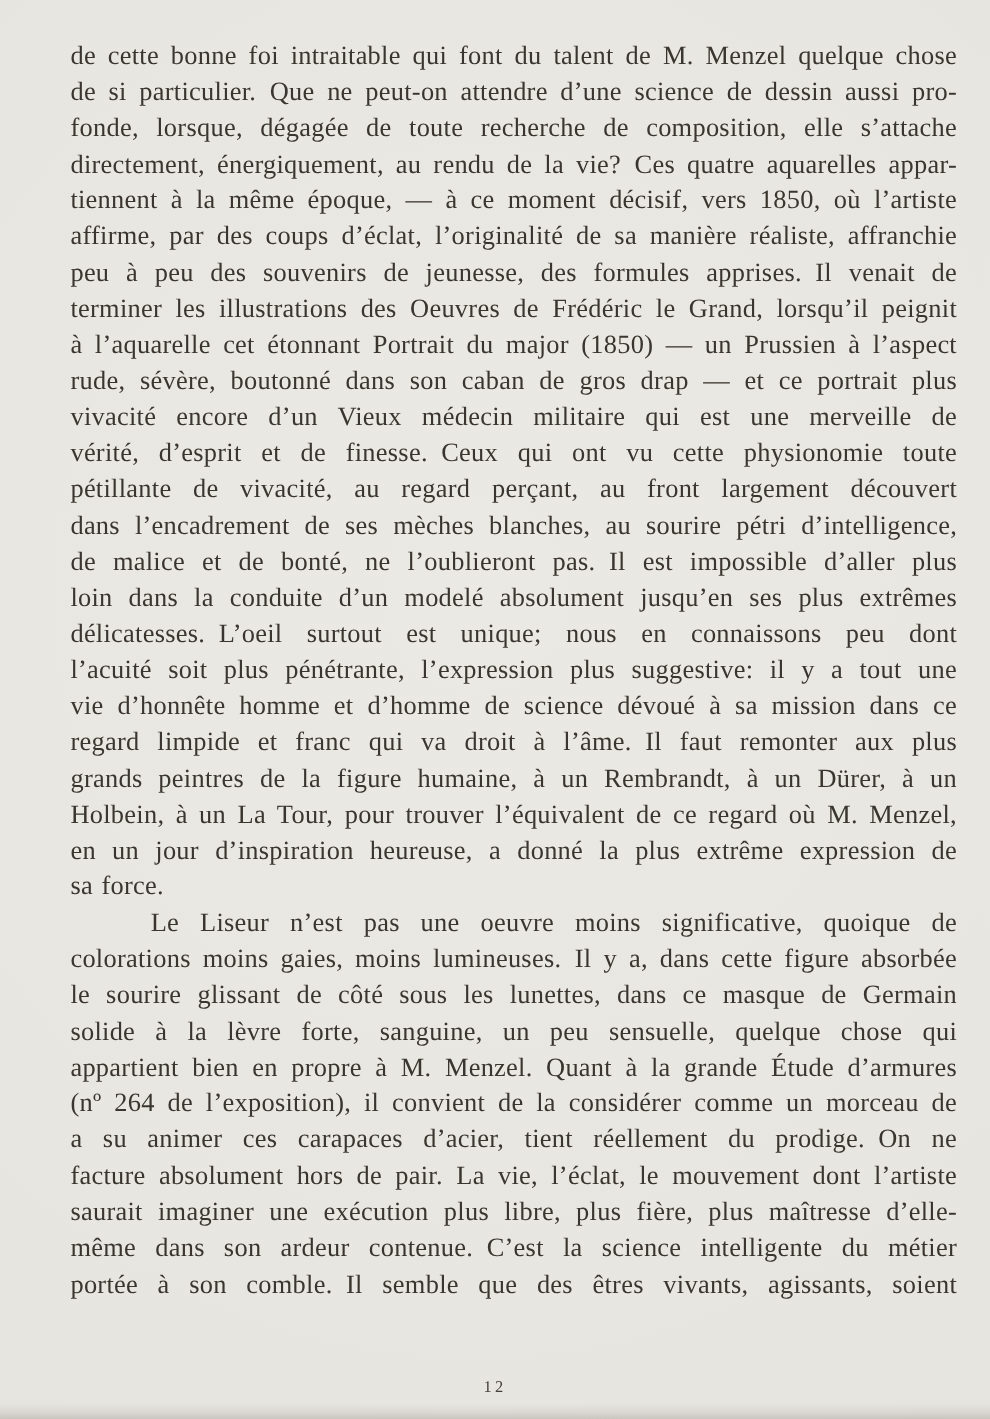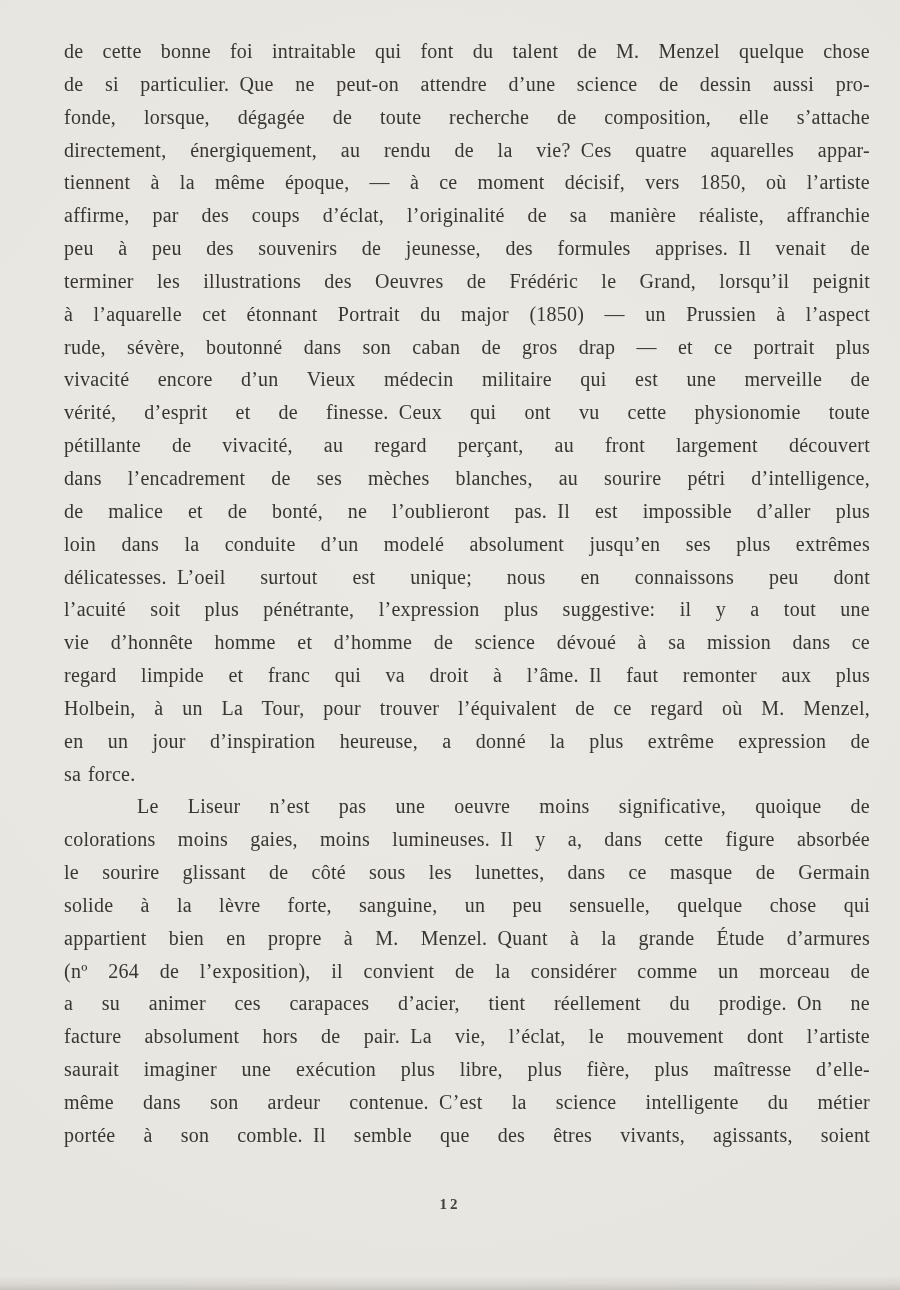--- a/index.html
+++ b/index.html
@@ -31,44 +31,44 @@
     position: absolute;
     left: 64px;
     top: 35px;
     width: 806px;
   }
   .paragraph {
     margin: 0;
   }
   .line {
     line-height: 32.85px;
-    font-size: 20px;
+    font-size: 24px;
     letter-spacing: 0.25px;
     word-spacing: 1.5px;
     text-align: justify;
     text-align-last: justify;
     white-space: normal;
     text-rendering: optimizeLegibility;
   }
   .line.last {
     text-align-last: left;
   }
   .line.indent {
     text-indent: 73px;
   }
   .it {
   }
   #folio {
     position: absolute;
     left: 0;
-    top: 1196px;
+    top: 1253px;
     width: 900px;
     text-align: center;
     font-size: 15px;
-    font-weight: bold;
+    font-weight: normal;
     letter-spacing: 3px;
     color: #45413a;
   }
 </style>
 </head>
 <body>
 
 <div id="scan-page">
   <div id="text-block">
       <div class="paragraph">
@@ -85,20 +85,21 @@
         <div class="line"><span>vivacité encore d’un </span><span class="it">Vieux médecin militaire</span><span> qui est une merveille de</span></div>
         <div class="line"><span>vérité, d’esprit et de finesse. Ceux qui ont vu cette physionomie toute</span></div>
         <div class="line"><span>pétillante de vivacité, au regard perçant, au front largement découvert</span></div>
         <div class="line"><span>dans l’encadrement de ses mèches blanches, au sourire pétri d’intelligence,</span></div>
         <div class="line"><span>de malice et de bonté, ne l’oublieront pas. Il est impossible d’aller plus</span></div>
         <div class="line"><span>loin dans la conduite d’un modelé absolument jusqu’en ses plus extrêmes</span></div>
         <div class="line"><span>délicatesses. L’oeil surtout est unique; nous en connaissons peu dont</span></div>
         <div class="line"><span>l’acuité soit plus pénétrante, l’expression plus suggestive: il y a tout une</span></div>
         <div class="line"><span>vie d’honnête homme et d’homme de science dévoué à sa mission dans ce</span></div>
         <div class="line"><span>regard limpide et franc qui va droit à l’âme. Il faut remonter aux plus</span></div>
+        <div class="line"><span>grands peintres de la figure humaine, à un Rembrandt, à un Dürer, à un</span></div>
         <div class="line"><span>Holbein, à un La Tour, pour trouver l’équivalent de ce regard où M. Menzel,</span></div>
         <div class="line"><span>en un jour d’inspiration heureuse, a donné la plus extrême expression de</span></div>
         <div class="line last"><span>sa force.</span></div>
       </div>
       <div class="paragraph">
         <div class="line indent"><span>Le </span><span class="it">Liseur</span><span> n’est pas une oeuvre moins significative, quoique de</span></div>
         <div class="line"><span>colorations moins gaies, moins lumineuses. Il y a, dans cette figure absorbée</span></div>
         <div class="line"><span>le sourire glissant de côté sous les lunettes, dans ce masque de Germain</span></div>
         <div class="line"><span>solide à la lèvre forte, sanguine, un peu sensuelle, quelque chose qui</span></div>
         <div class="line"><span>appartient bien en propre à M. Menzel. Quant à la grande </span><span class="it">Étude d’armures</span></div>

